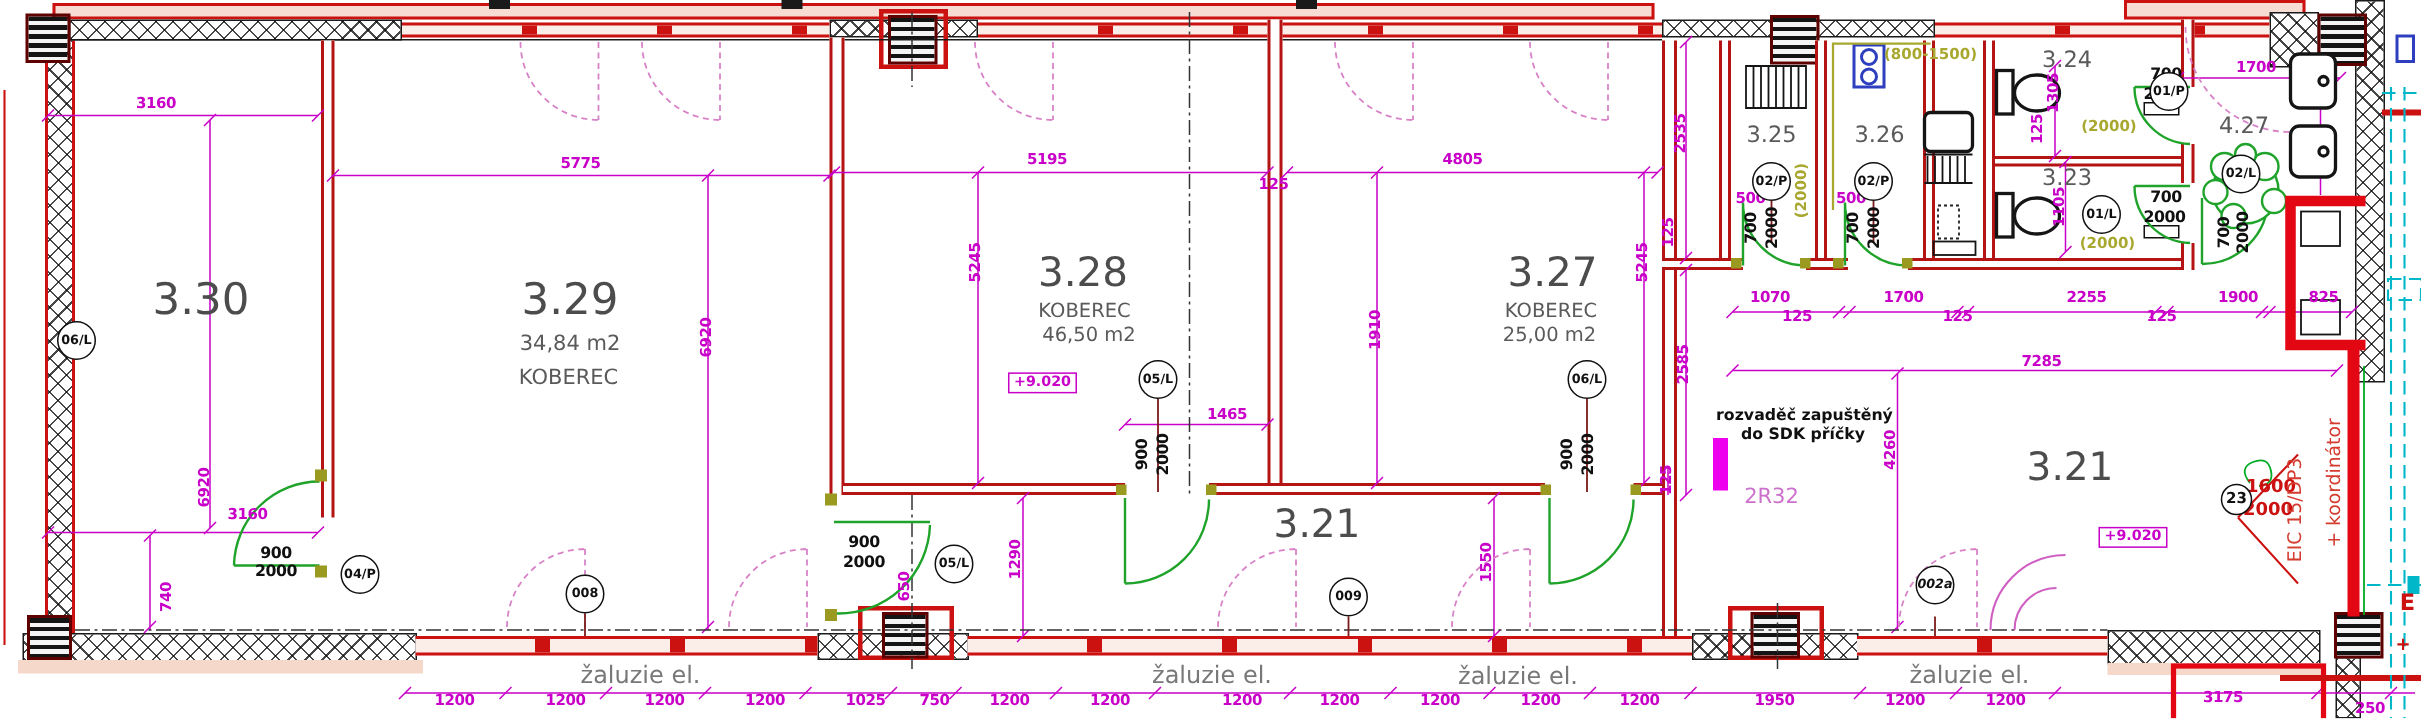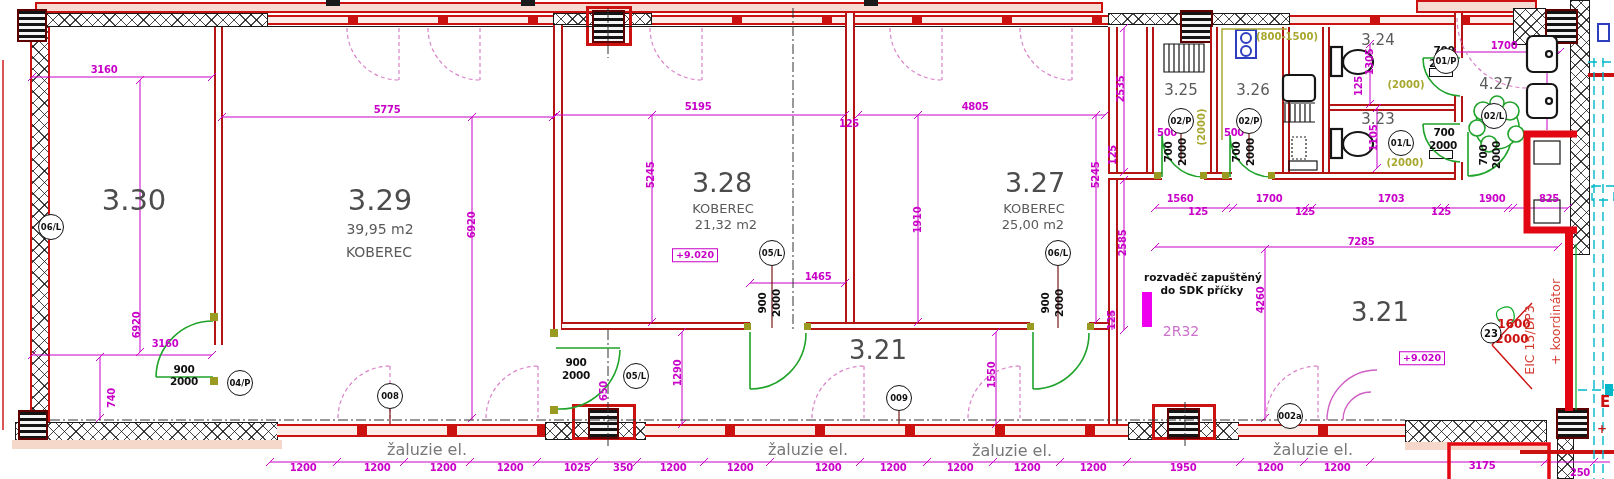--- a/index.html
+++ b/index.html
@@ -214,60 +214,60 @@
  <path class="p-redline" d="M1520,452 H1614 M1588,75 H1614"></path>
  <rect x="1598" y="24" width="11" height="17" class="p-blue"></rect>
  <path class="p-cy" d="M1594,58 V479 M1603,58 V479 M1588,62 H1614 M1578,390 H1614"></path>
  <rect x="1592" y="186" width="22" height="14" class="p-cy" fill="none"></rect>
  <rect x="1605" y="384" width="8" height="12" fill="#00b7c9"></rect>
  <path class="p-stem" d="M390,409 V424 M899,411 V424 M1290,411 V424 M772,266 V328
    M1058,266 V328 M1181,134 V162 M1249,134 V162"></path>
 </svg>
     <span class="lab k-r30" style="left: 134px; top: 200px;">3.30</span>
     <span class="lab k-r30" style="left: 380px; top: 200px;">3.29</span>
-    <span class="lab k-sub" style="left: 380px; top: 229px;">39,95 m2</span>
+    <span class="lab k-sub" style="left: 380px; top: 229px;">34,84 m2</span>
     <span class="lab k-sub" style="left: 379px; top: 252px;">KOBEREC</span>
     <span class="lab k-r28" style="left: 722px; top: 182px;">3.28</span>
     <span class="lab k-sub2" style="left: 723px; top: 208px;">KOBEREC</span>
-    <span class="lab k-sub2" style="left: 726px; top: 224px;">21,32 m2</span>
+    <span class="lab k-sub2" style="left: 726px; top: 224px;">46,50 m2</span>
     <span class="lab k-r28" style="left: 1035px; top: 182px;">3.27</span>
     <span class="lab k-sub2" style="left: 1034px; top: 208px;">KOBEREC</span>
     <span class="lab k-sub2" style="left: 1033px; top: 224px;">25,00 m2</span>
     <span class="lab k-r26" style="left: 878px; top: 350px;">3.21</span>
     <span class="lab k-r26" style="left: 1380px; top: 312px;">3.21</span>
     <span class="lab k-r15" style="left: 1496px; top: 84px;">4.27</span>
     <span class="lab k-r15" style="left: 1378px; top: 40px;">3.24</span>
     <span class="lab k-r15" style="left: 1378px; top: 119px;">3.23</span>
     <span class="lab k-r15" style="left: 1181px; top: 90px;">3.25</span>
     <span class="lab k-r15" style="left: 1253px; top: 90px;">3.26</span>
     <span class="lab k-dim" style="left: 104px; top: 70px;">3160</span>
     <span class="lab k-dim" style="left: 387px; top: 110px;">5775</span>
     <span class="lab k-dim" style="left: 698px; top: 107px;">5195</span>
     <span class="lab k-dim" style="left: 849px; top: 124px;">125</span>
     <span class="lab k-dim" style="left: 975px; top: 107px;">4805</span>
     <span class="lab k-dim" style="left: 818px; top: 277px;">1465</span>
-    <span class="lab k-dim" style="left: 1180px; top: 199px;">1560</span>
+    <span class="lab k-dim" style="left: 1180px; top: 199px;">1070</span>
     <span class="lab k-dim" style="left: 1198px; top: 212px;">125</span>
     <span class="lab k-dim" style="left: 1269px; top: 199px;">1700</span>
     <span class="lab k-dim" style="left: 1305px; top: 212px;">125</span>
-    <span class="lab k-dim" style="left: 1391px; top: 199px;">1703</span>
+    <span class="lab k-dim" style="left: 1391px; top: 199px;">2255</span>
     <span class="lab k-dim" style="left: 1441px; top: 212px;">125</span>
     <span class="lab k-dim" style="left: 1492px; top: 199px;">1900</span>
     <span class="lab k-dim" style="left: 1549px; top: 199px;">825</span>
     <span class="lab k-dim" style="left: 1361px; top: 242px;">7285</span>
     <span class="lab k-dim" style="left: 1504px; top: 46px;">1700</span>
     <span class="lab k-dim" style="left: 165px; top: 344px;">3160</span>
     <span class="lab k-dim" style="left: 1167px; top: 133px;">500</span>
     <span class="lab k-dim" style="left: 1234px; top: 133px;">500</span>
     <span class="lab k-dim" style="left: 303px; top: 468px;">1200</span>
     <span class="lab k-dim" style="left: 377px; top: 468px;">1200</span>
     <span class="lab k-dim" style="left: 443px; top: 468px;">1200</span>
     <span class="lab k-dim" style="left: 510px; top: 468px;">1200</span>
     <span class="lab k-dim" style="left: 577px; top: 468px;">1025</span>
-    <span class="lab k-dim" style="left: 623px; top: 468px;">350</span>
+    <span class="lab k-dim" style="left: 623px; top: 468px;">750</span>
     <span class="lab k-dim" style="left: 673px; top: 468px;">1200</span>
     <span class="lab k-dim" style="left: 740px; top: 468px;">1200</span>
     <span class="lab k-dim" style="left: 828px; top: 468px;">1200</span>
     <span class="lab k-dim" style="left: 893px; top: 468px;">1200</span>
     <span class="lab k-dim" style="left: 960px; top: 468px;">1200</span>
     <span class="lab k-dim" style="left: 1027px; top: 468px;">1200</span>
     <span class="lab k-dim" style="left: 1093px; top: 468px;">1200</span>
     <span class="lab k-dim" style="left: 1183px; top: 468px;">1950</span>
     <span class="lab k-dim" style="left: 1270px; top: 468px;">1200</span>
     <span class="lab k-dim" style="left: 1337px; top: 468px;">1200</span>
@@ -327,20 +327,20 @@
     <span class="lab k-mag" style="left: 1181px; top: 331px;">2R32</span>
     <span class="lab k-pbox" style="left: 695px; top: 255px;">+9.020</span>
     <span class="lab k-pbox" style="left: 1422px; top: 358px;">+9.020</span>
     <div class="tag" style="left: 51px; top: 227px;">06/L</div>
     <div class="tag" style="left: 240px; top: 383px;">04/P</div>
     <div class="tag" style="left: 390px; top: 396px;">008</div>
     <div class="tag" style="left: 636px; top: 376px;">05/L</div>
     <div class="tag" style="left: 772px; top: 253px;">05/L</div>
     <div class="tag" style="left: 1058px; top: 253px;">06/L</div>
     <div class="tag" style="left: 899px; top: 398px;">009</div>
-    <div class="tag" style="left: 1290px; top: 416px;">002a</div>
+    <div class="tag" style="left: 1290px; top: 390px; font-style: italic;">002a</div>
     <div class="tag" style="left: 1181px; top: 121px;">02/P</div>
     <div class="tag" style="left: 1249px; top: 121px;">02/P</div>
     <div class="tag" style="left: 1400px; top: 61px; margin-left: 46px;">01/P</div>
     <div class="tag" style="left: 1401px; top: 143px;">01/L</div>
     <div class="tag" style="left: 1494px; top: 116px;">02/L</div>
     <div class="tag sm" style="left: 1491px; top: 333px;">23</div>
   </div>
 
 </body></html>

